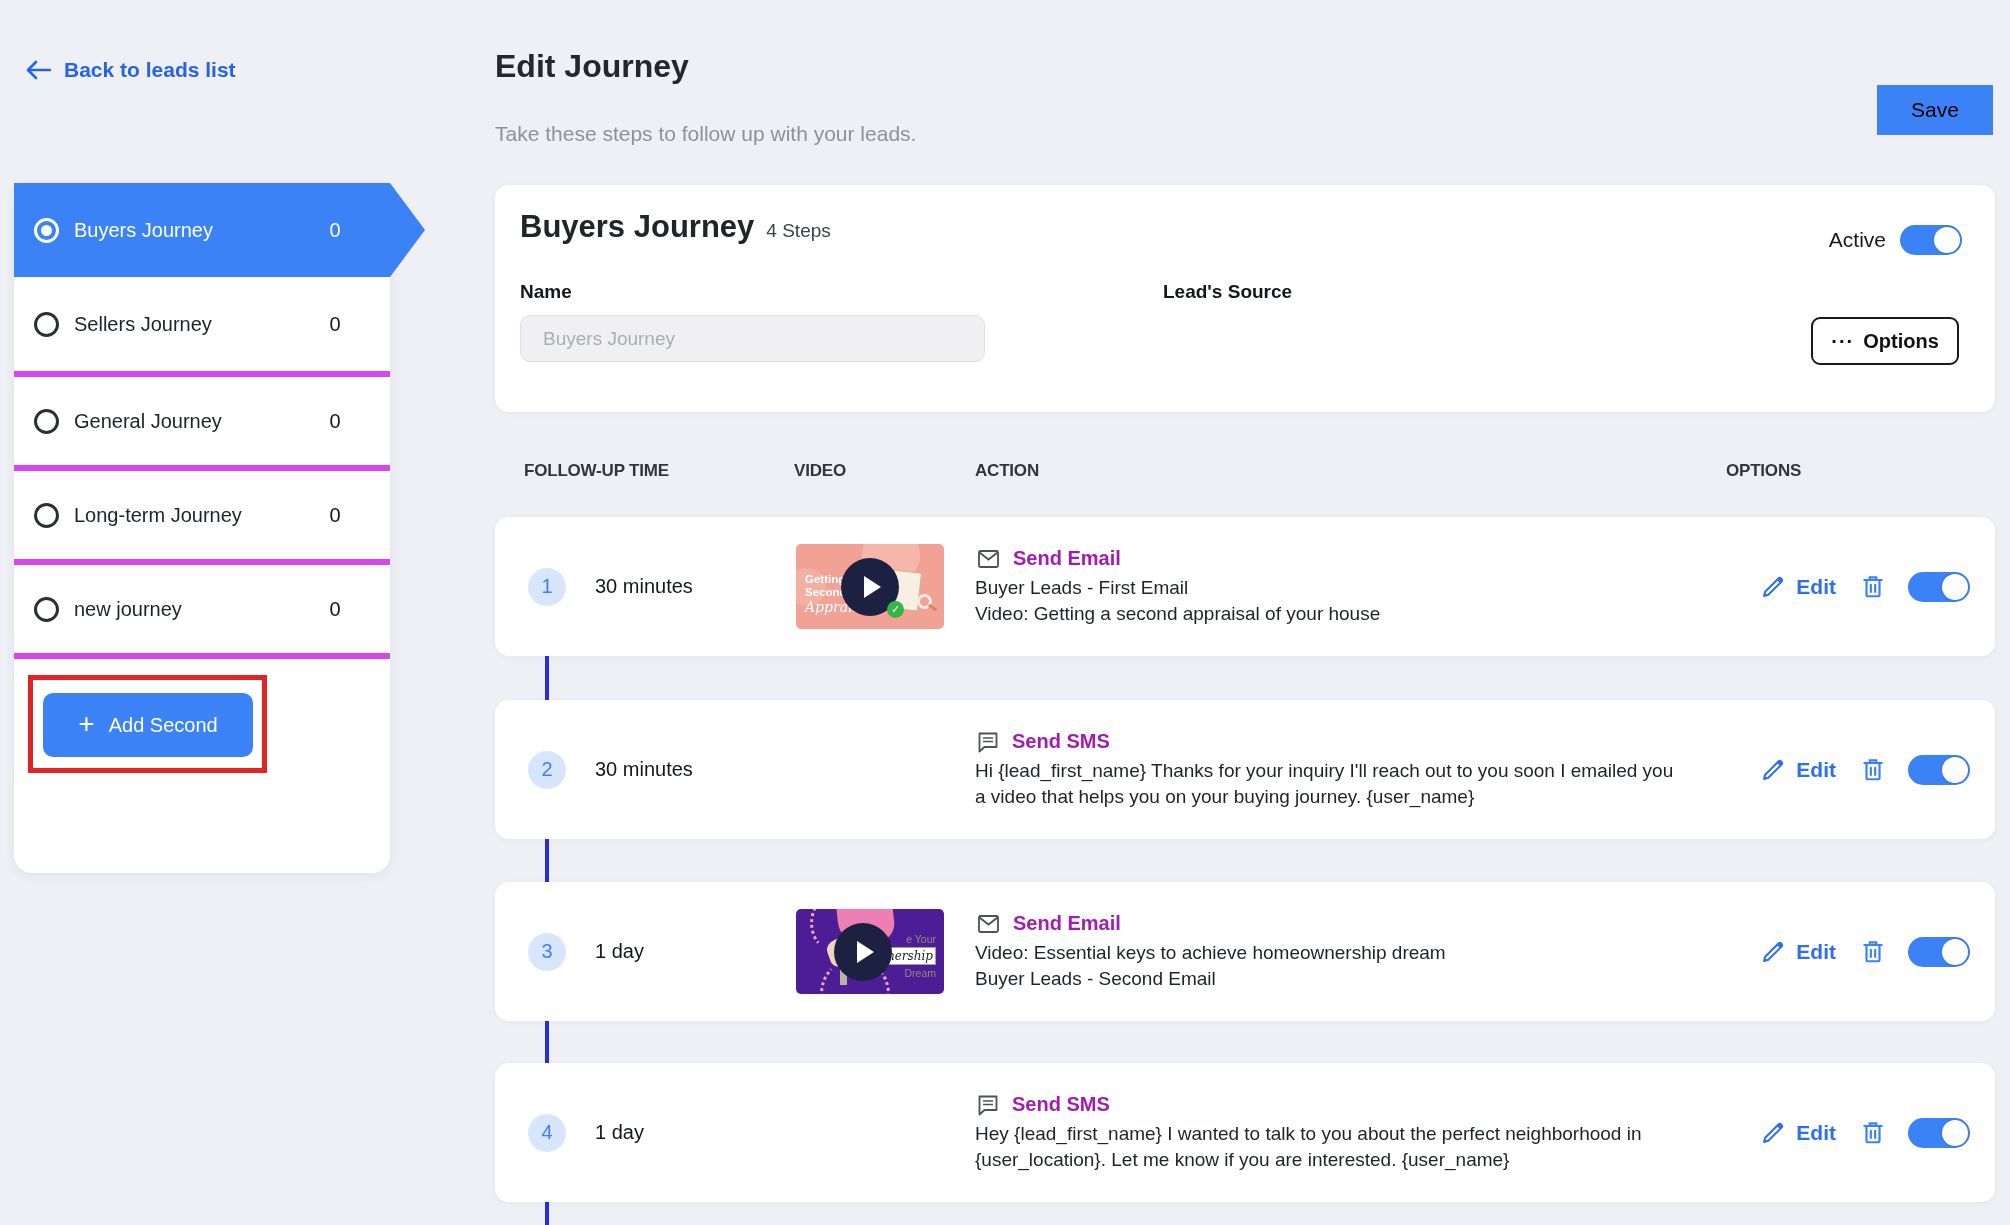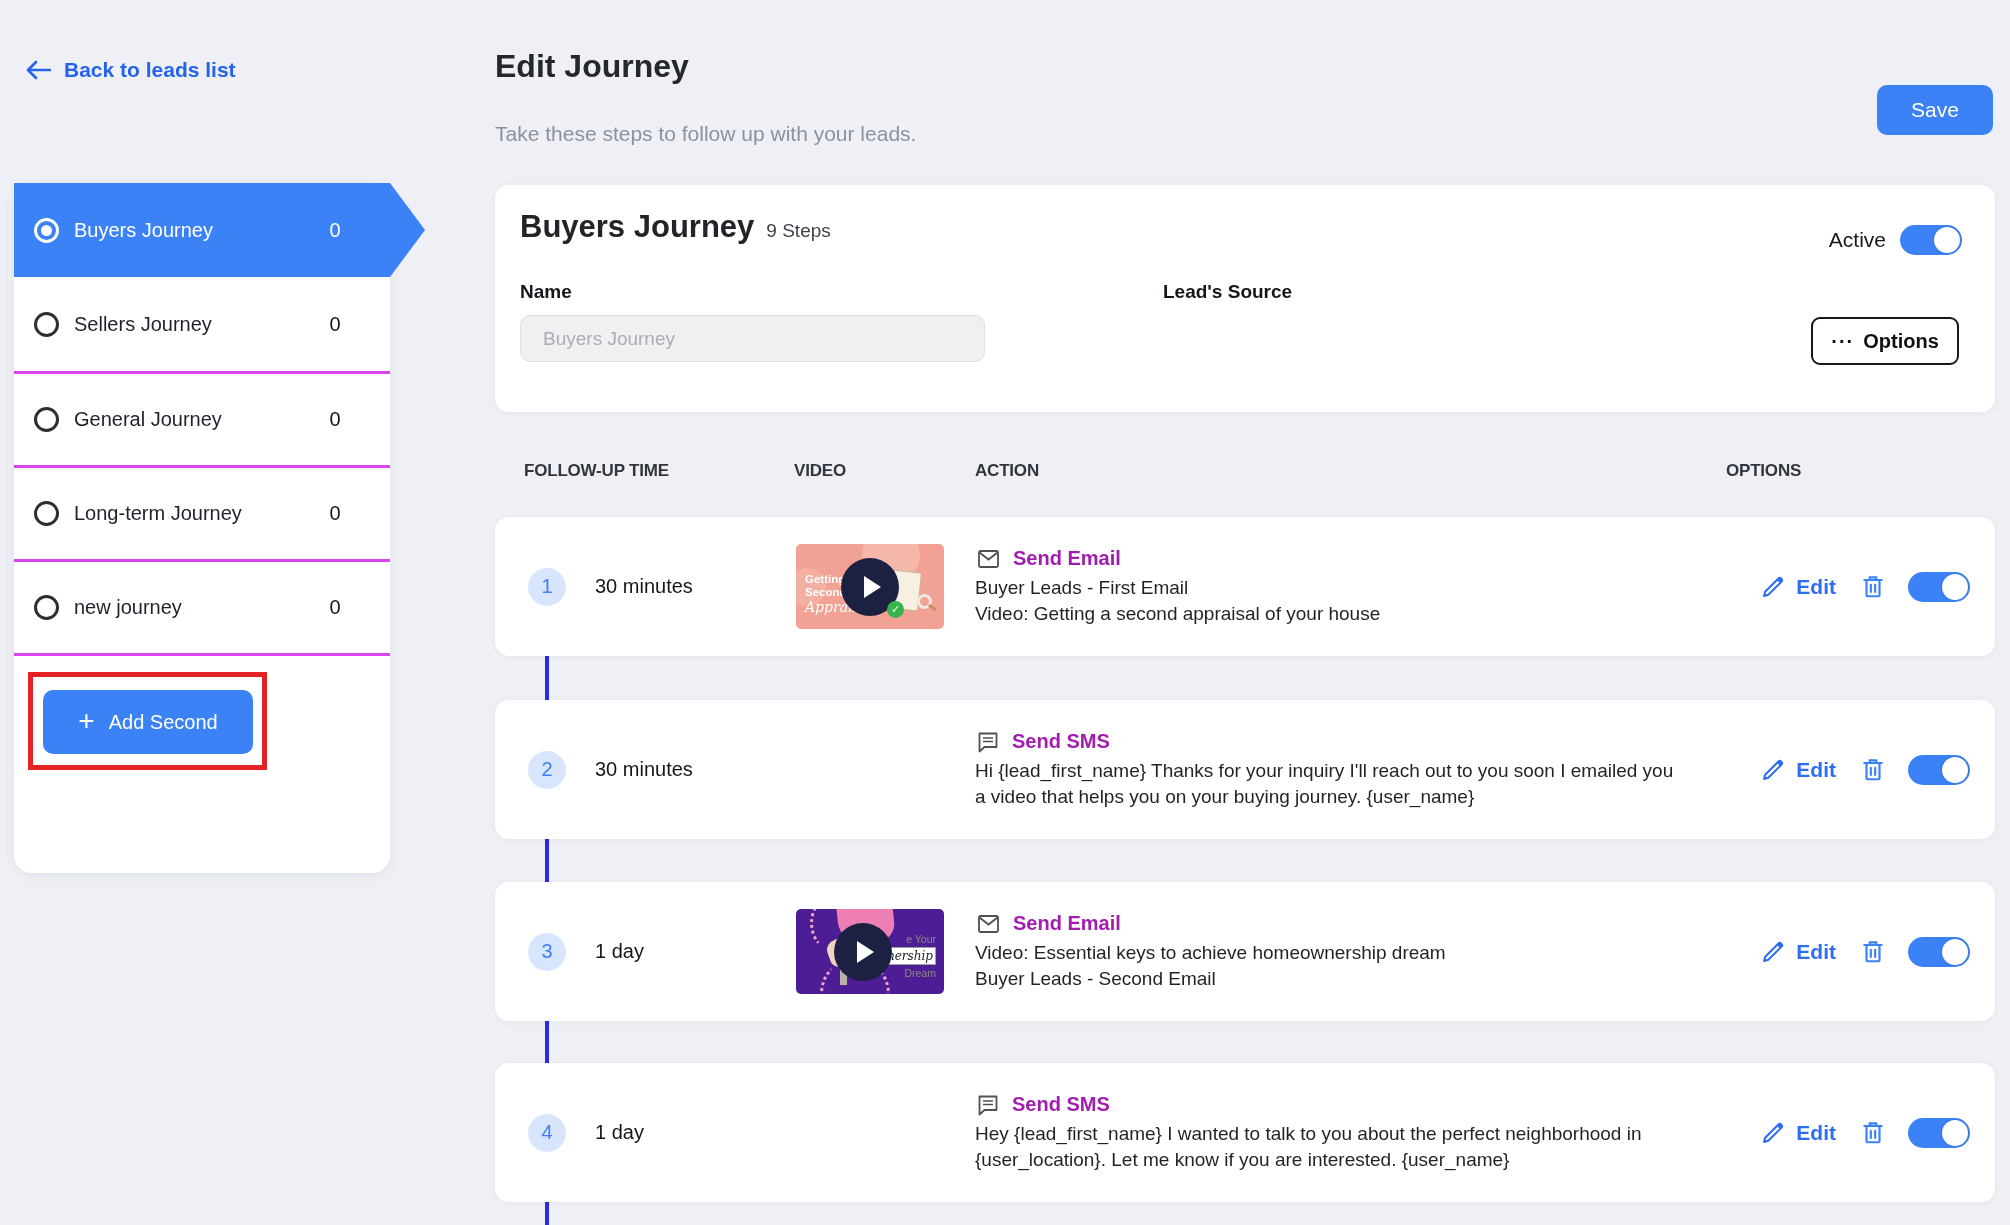--- a/index.html
+++ b/index.html
@@ -17,42 +17,42 @@
           color: #2563eb; font-size: 21px; font-weight: 700; cursor: pointer; }
 
   
   .sidebar { position: absolute; left: 14px; top: 183px; width: 376px; height: 690px;
              background: #fff; border-radius: 18px; box-shadow: 0 2px 12px rgba(25,39,80,.07); }
   .sb-head { height: 90px; display: flex; align-items: center; padding: 0 30px 0 33px;
              color: #8b93a1; font-size: 20px; }
   .sb-head .leads { margin-left: auto; }
   .sb-item { height: 94px; display: flex; align-items: center; padding-left: 20px;
              position: relative; font-size: 20px; color: #1d222b; cursor: pointer; }
-  .sb-item.bordered, .sb-add { border-top: 3px solid #d946ef; }
+  .sb-item.bordered, .sb-add { border-top: 6px solid #d946ef; }
   .radio { width: 25px; height: 25px; border: 3px solid #2b2e33; border-radius: 50%; flex-shrink: 0; position: relative; }
   .sb-item .jlabel { margin-left: 15px; }
   .count { margin-left: auto; margin-right: 40px; width: 30px; text-align: center; font-size: 20px; color: #14171c; }
   .sb-item.selected { background: #3b82f6; color: #fff; }
   .sb-item.selected .count { color: #fff; }
   .sb-item.selected .radio { border-color: #fff; }
   .sb-item.selected .radio::after { content: ""; position: absolute; inset: 4px; background: #fff; border-radius: 50%; }
   .sb-item.selected .arrow-tip { position: absolute; right: -35px; top: 0; width: 0; height: 0;
       border-top: 47px solid transparent; border-bottom: 47px solid transparent; border-left: 35px solid #3b82f6; }
   .sb-add { height: 130px; position: relative; }
   .red-box { position: absolute; left: 14px; top: 16px; width: 239px; height: 98px; border: 5px solid #e32323; }
   .add-btn { position: absolute; left: 29px; top: 34px; width: 210px; height: 64px; background: #3b82f6;
              border-radius: 10px; color: #fff; display: flex; align-items: center; justify-content: center;
              gap: 14px; font-size: 20px; cursor: pointer; }
   .add-btn .plus { font-size: 28px; font-weight: 400; margin-top: -3px; }
 
   
   .page-title { position: absolute; left: 495px; top: 48px; font-size: 32px; font-weight: 700; color: #24272c; }
   .page-sub { position: absolute; left: 495px; top: 122px; font-size: 21px; color: #8c929c; }
   .save-btn { position: absolute; left: 1877px; top: 85px; width: 116px; height: 50px; background: #3b82f6;
-              border-radius: 10px; color: #ffffff; font-size: 21px; display: flex; align-items: center;
+              border-radius: 0; color: #000000; font-size: 21px; display: flex; align-items: center;
               justify-content: center; cursor: pointer; }
 
   
   .settings { position: absolute; left: 495px; top: 185px; width: 1500px; height: 227px; background: #fff;
               border-radius: 14px; box-shadow: 0 1px 6px rgba(25,39,80,.05); }
   .s-title { position: absolute; left: 25px; top: 24px; font-size: 31px; font-weight: 700; color: #212428;
              display: flex; align-items: baseline; gap: 12px; }
   .s-steps { font-size: 19px; font-weight: 400; color: #3e434a; }
   .active-wrap { position: absolute; right: 33px; top: 40px; display: flex; align-items: center; gap: 14px;
                  font-size: 21px; color: #17191d; }
@@ -196,21 +196,21 @@
   </div>
 </div>
 
 <div class="page-title">Edit Journey</div>
 <div class="page-sub">Take these steps to follow up with your leads.</div>
 <div class="save-btn">Save</div>
 
 <div class="settings">
   <div class="s-title">
     <span>Buyers Journey</span>
-    <span class="s-steps">9 Steps</span>
+    <span class="s-steps">4 Steps</span>
   </div>
   <div class="active-wrap">
     <span>Active</span>
     <div class="toggle">
         <div class="knob"></div>
       </div>
   </div>
   <div class="field-label name-label">Name</div>
   <input class="name-input" type="text" placeholder="Buyers Journey" style="">
   <div class="field-label source-label">Lead's Source</div>

